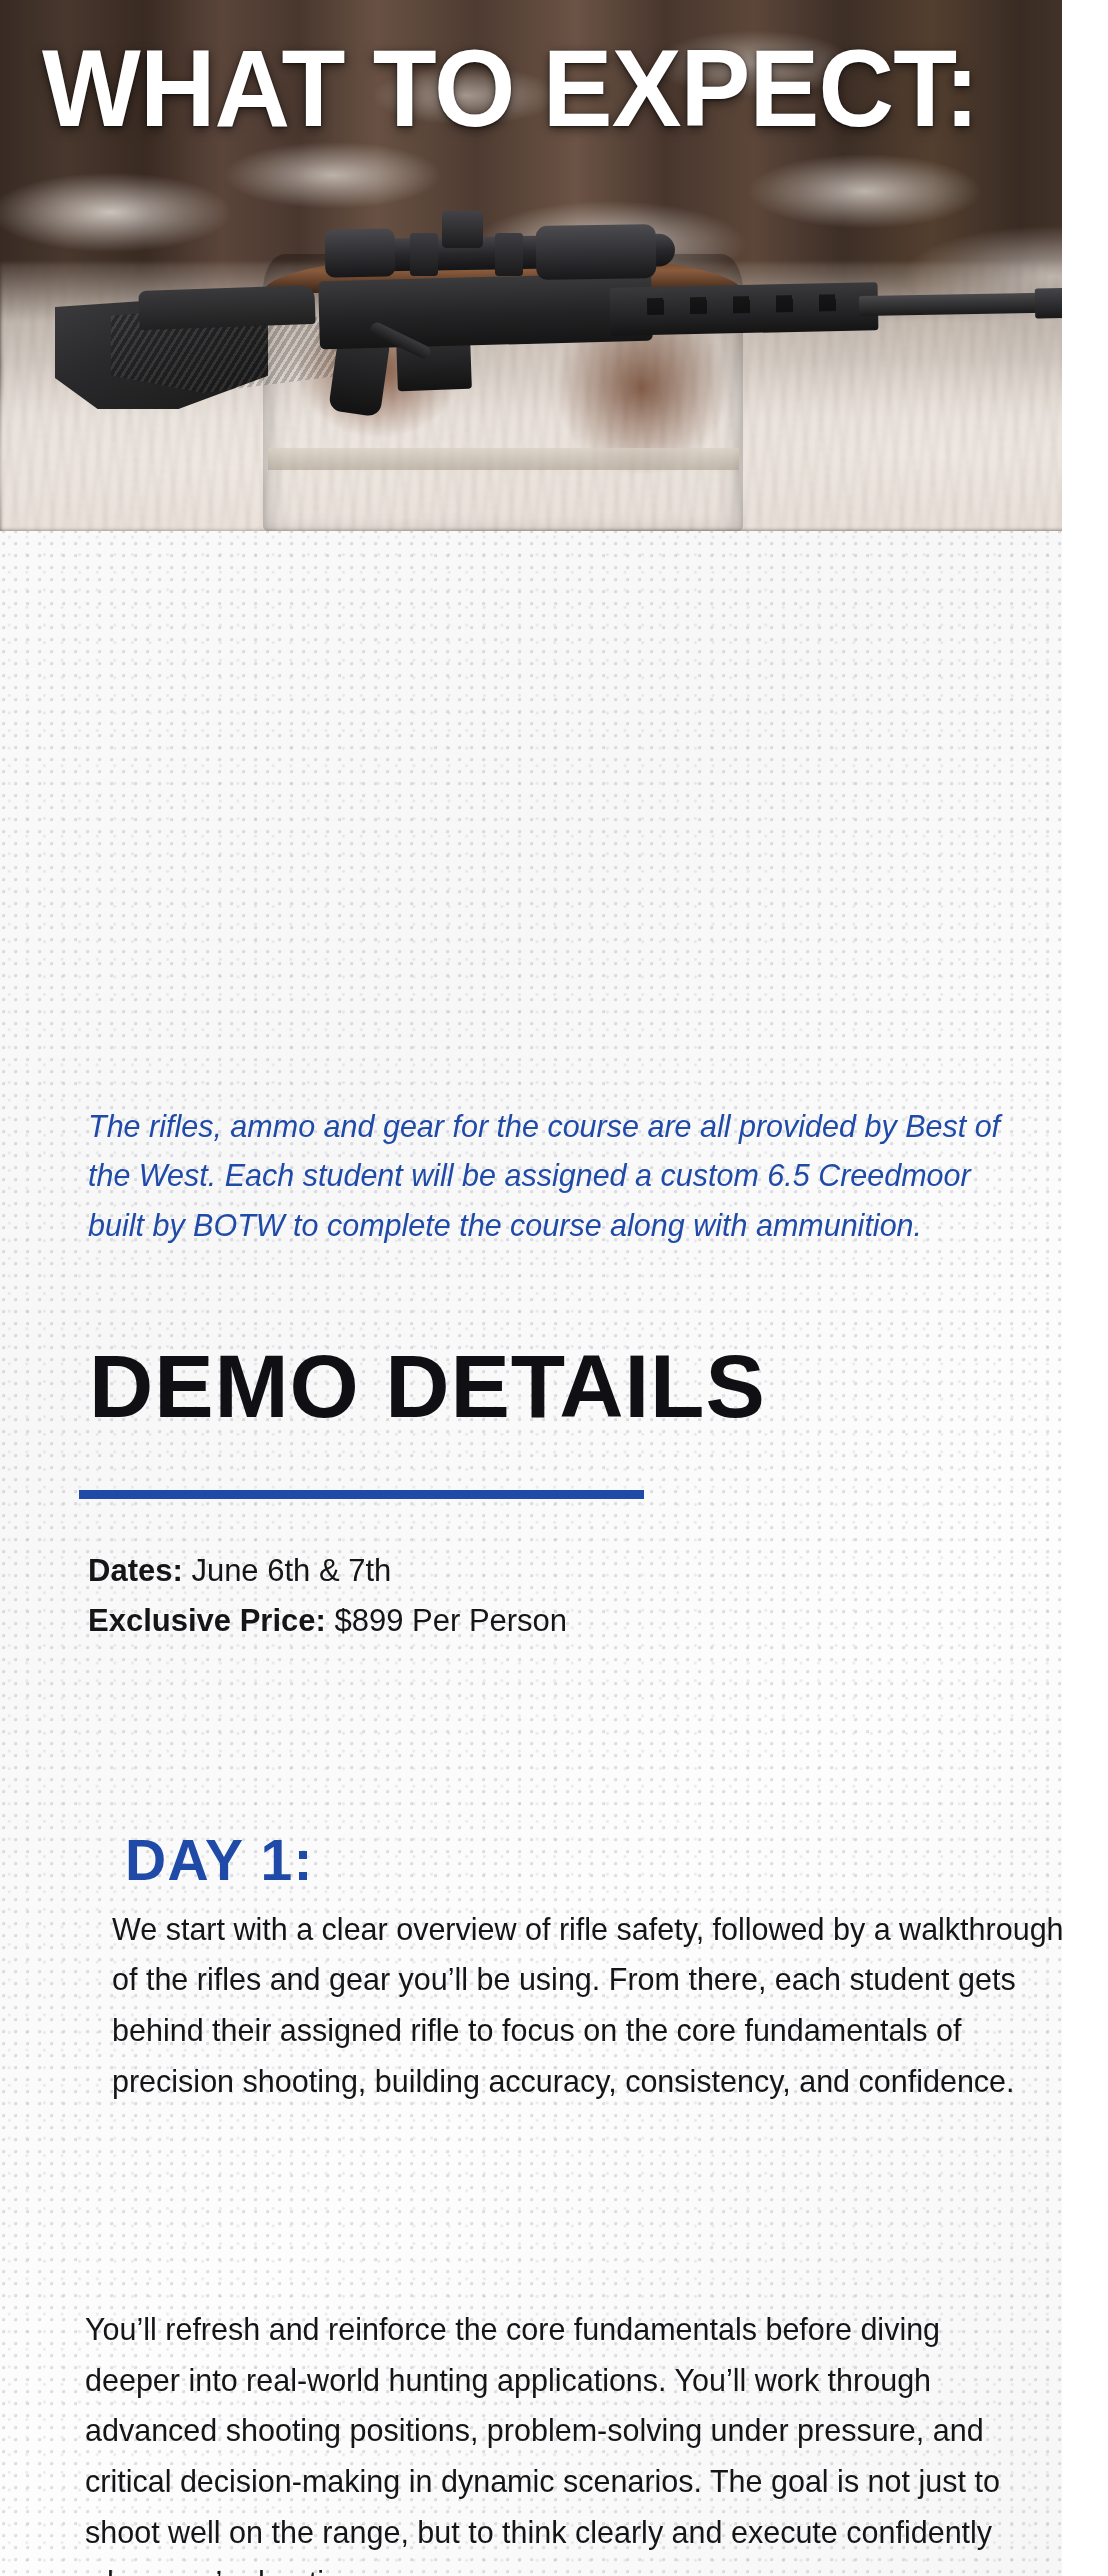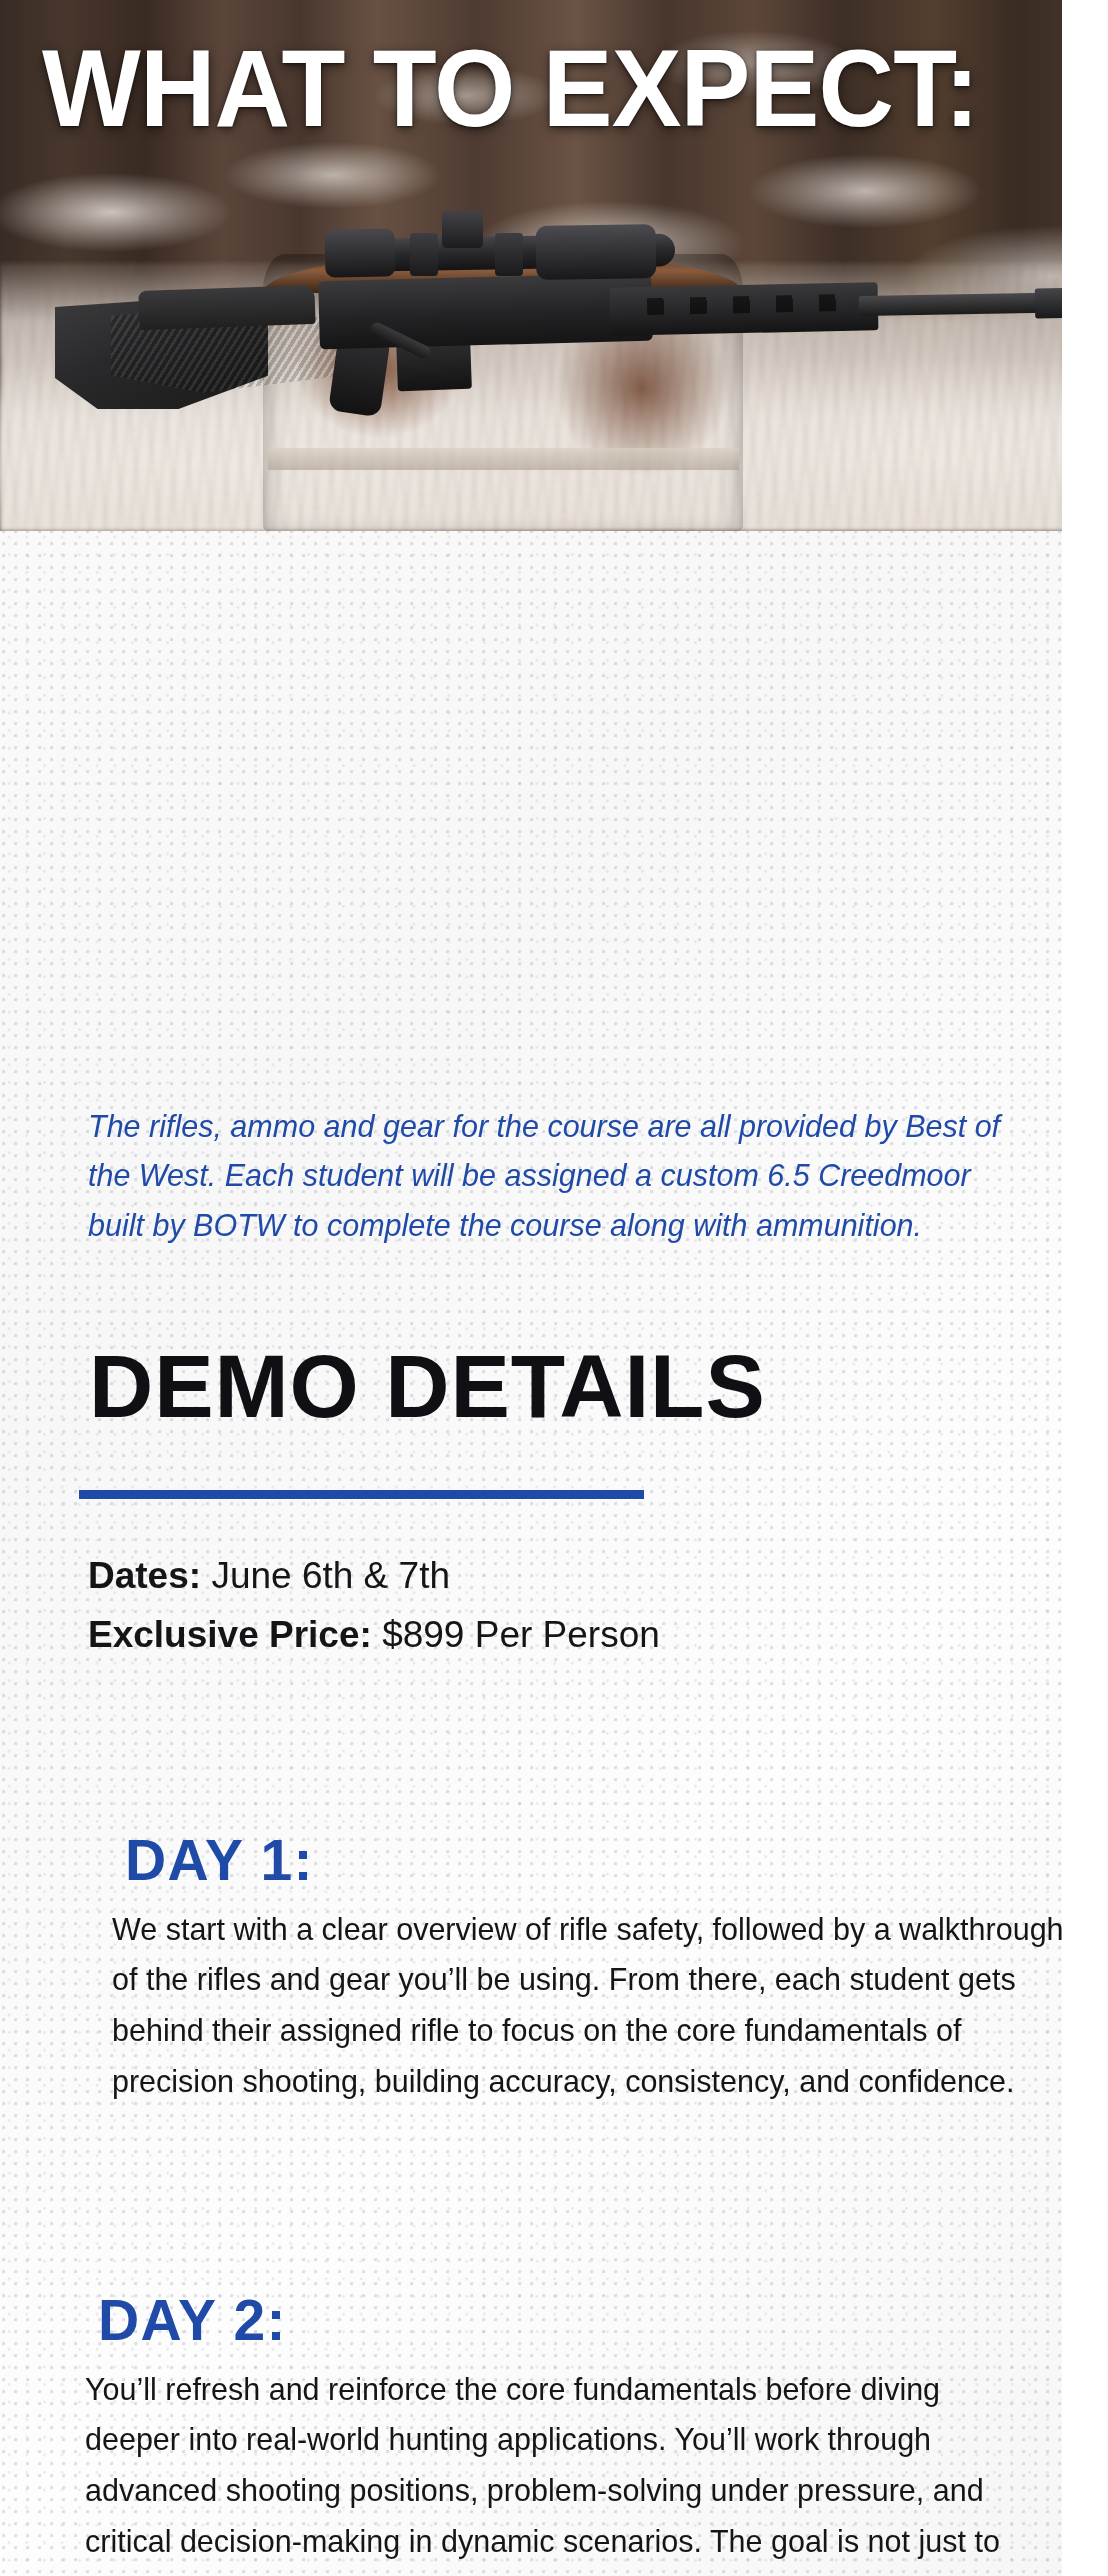--- a/index.html
+++ b/index.html
@@ -271,21 +271,21 @@
     width: 565px;
     height: 9.2px;
     background: #1f4aa8;
   }
 
   .facts {
     position: absolute;
     left: 88px;
     top: 1015px;
     width: 933px;
-    font-size: 37px;
+    font-size: 31px;
     line-height: 1.60;
     color: #151518;
   }
   .facts .k { font-weight: 700; }
 
   .day-block { position: absolute; left: 0; width: 1109px; }
   .day-1 { top: 1300px; margin-left: 27px; }
   .day-2 { top: 1760px; }
 
   .day-title {
@@ -363,19 +363,18 @@
         <span>$899 Per Person</span>
       </div>
     </div>
 
     <div class="day-block day-1">
       <h3 class="day-title">DAY 1:</h3>
       <p class="day-body">We start with a clear overview of rifle safety, followed by a walkthrough of the rifles and gear you’ll be using. From there, each student gets behind their assigned rifle to focus on the core fundamentals of precision shooting, building accuracy, consistency, and confidence.</p>
     </div>
 
     <div class="day-block day-2">
-      <h3 class="day-title">DAY 2:</h3>
       <p class="day-body">You’ll refresh and reinforce the core fundamentals before diving deeper into real-world hunting applications. You’ll work through advanced shooting positions, problem-solving under pressure, and critical decision-making in dynamic scenarios. The goal is not just to shoot well on the range, but to think clearly and execute confidently when you’re hunting.</p>
     </div>
 
   </div>
 </div>
 
 
 </body></html>

